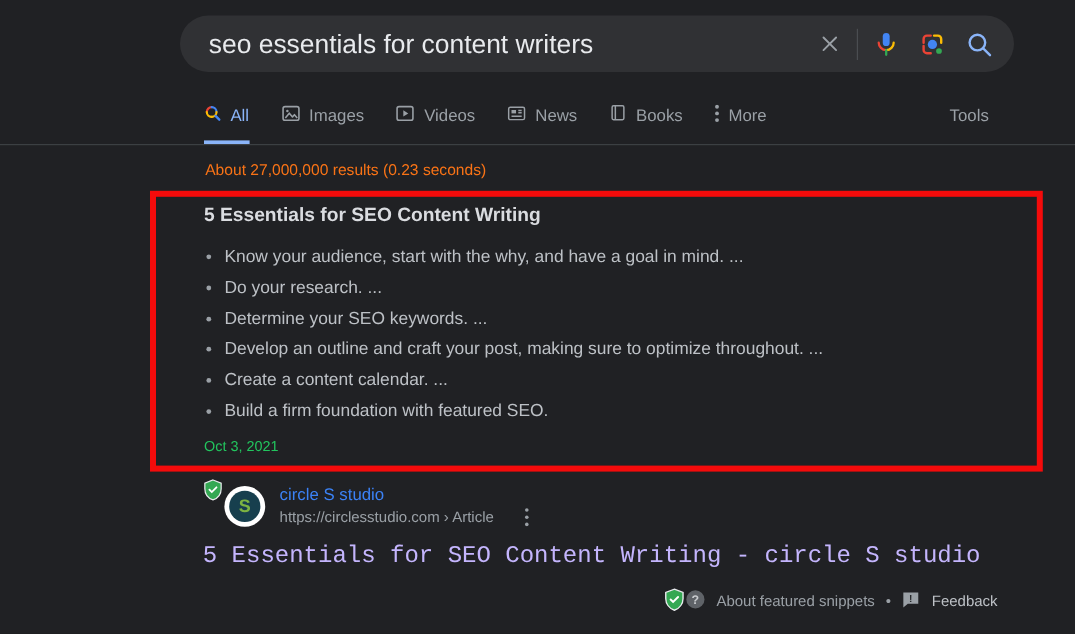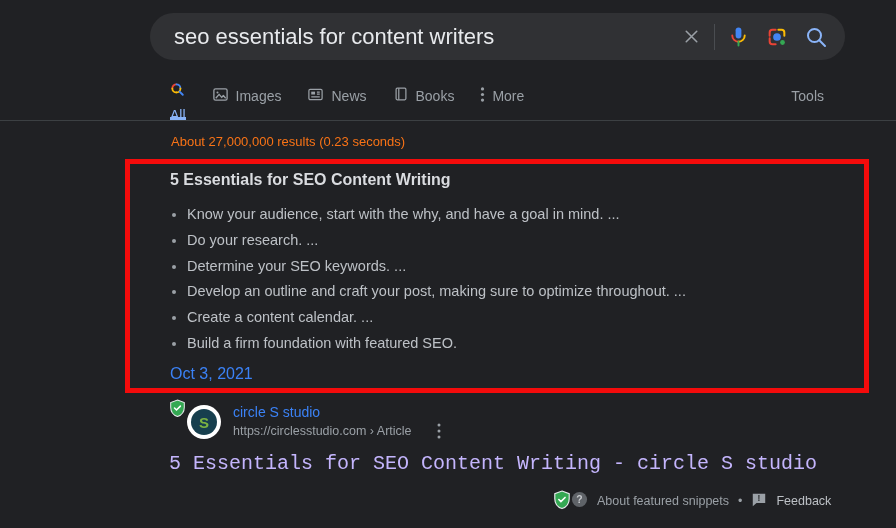--- a/index.html
+++ b/index.html
@@ -14,36 +14,36 @@
   .search-input{flex:1;background:transparent;border:none;outline:none;color:#e8eaed;
         font-size:22px;font-family:inherit;}
   .sb-icon{display:flex;align-items:center;justify-content:center;cursor:pointer;flex:0 0 auto;}
   .sb-sep{width:1px;height:26px;background:#4a4d51;margin:0 12px;flex:0 0 auto;}
   .mr16{margin-right:16px;}
 
   
   .tabs{position:absolute;left:170px;top:82px;height:38px;display:flex;gap:26px;}
   .tab{display:flex;align-items:center;gap:7px;color:#9aa0a6;font-size:14px;cursor:pointer;
        position:relative;padding-bottom:11px;}
-  .tab.active{color:#8ab4f8;flex-direction:column;}
+  .tab.active{color:#8ab4f8;}
   .tab.active::after{content:"";position:absolute;left:0;right:0;bottom:0;height:3px;background:#8ab4f8;}
   .tools{position:absolute;right:72px;top:88px;color:#9aa0a6;font-size:14px;cursor:pointer;}
   .tabs-divider{position:absolute;left:0;top:120px;width:896px;height:1px;background:#3c4043;}
 
   
   .stats{position:absolute;left:171px;top:134px;font-size:13px;color:#f97316;}
 
   
   .snippet{position:absolute;left:125px;top:159px;width:744px;height:234px;
            border:5px solid #f40b0b;box-sizing:border-box;padding:7px 14px 16px 40px;}
   .snippet-title{margin:0;font-size:16px;font-weight:bold;color:#dadce0;}
   .snippet ul{margin:13px 0 0 0;padding-left:17px;list-style:disc;}
   .snippet li{font-size:14.5px;line-height:25.8px;color:#bdc1c6;}
   .snippet li::marker{color:#9aa0a6;}
-  .snippet-date{margin-top:8px;font-size:16px;color:#3b82f6;}
+  .snippet-date{margin-top:8px;font-size:12px;color:#22c55e;}
 
   
   .source-shield{position:absolute;left:169px;top:399px;z-index:2;}
   .favicon{position:absolute;left:187px;top:405px;width:34px;height:34px;border-radius:50%;
            background:#ffffff;display:flex;align-items:center;justify-content:center;cursor:pointer;z-index:1;}
   .favicon-inner{width:26px;height:26px;border-radius:50%;background:#173f4e;display:flex;
            align-items:center;justify-content:center;color:#7cb342;font-size:15px;font-weight:bold;}
   .site-name{position:absolute;left:233px;top:404px;font-size:14px;color:#3b82f6;cursor:pointer;}
   .site-url{position:absolute;left:233px;top:424px;font-size:12.5px;color:#9aa0a6;cursor:pointer;}
   .kebab{position:absolute;left:437px;top:423px;cursor:pointer;}
@@ -111,20 +111,29 @@
     </div>
     <div class="tab">
       <span>
         <svg viewBox="0 0 18 18" width="17" height="17" fill="none" stroke="#9aa0a6" stroke-width="1.4">
           <rect x="2" y="3" width="14" height="12" rx="1.8"></rect>
           <circle cx="5.8" cy="6.8" r="1.1" fill="#9aa0a6" stroke="none"></circle>
           <path d="M4 13l3.5-4.2 2.8 3.3 1.7-2 2.5 2.9" stroke-linejoin="round"></path>
         </svg>
       </span>
       <span>Images</span>
+    </div>
+    <div class="tab">
+      <span>
+        <svg viewBox="0 0 18 18" width="17" height="17" fill="none" stroke="#9aa0a6" stroke-width="1.4">
+          <rect x="2" y="3" width="14" height="12" rx="1.8"></rect>
+          <path d="M7.5 6.3v5.4l4.4-2.7z" fill="#9aa0a6" stroke="none"></path>
+        </svg>
+      </span>
+      <span>Videos</span>
     </div>
     <div class="tab">
       <span>
         <svg viewBox="0 0 18 18" width="17" height="17" fill="none" stroke="#9aa0a6" stroke-width="1.3">
           <rect x="2" y="3.5" width="14" height="11" rx="1.4"></rect>
           <rect x="4.5" y="6" width="4" height="3" fill="#9aa0a6" stroke="none"></rect>
           <path d="M10.5 6.5h3M10.5 8.5h3M4.5 11.5h9"></path>
         </svg>
       </span>
       <span>News</span>

